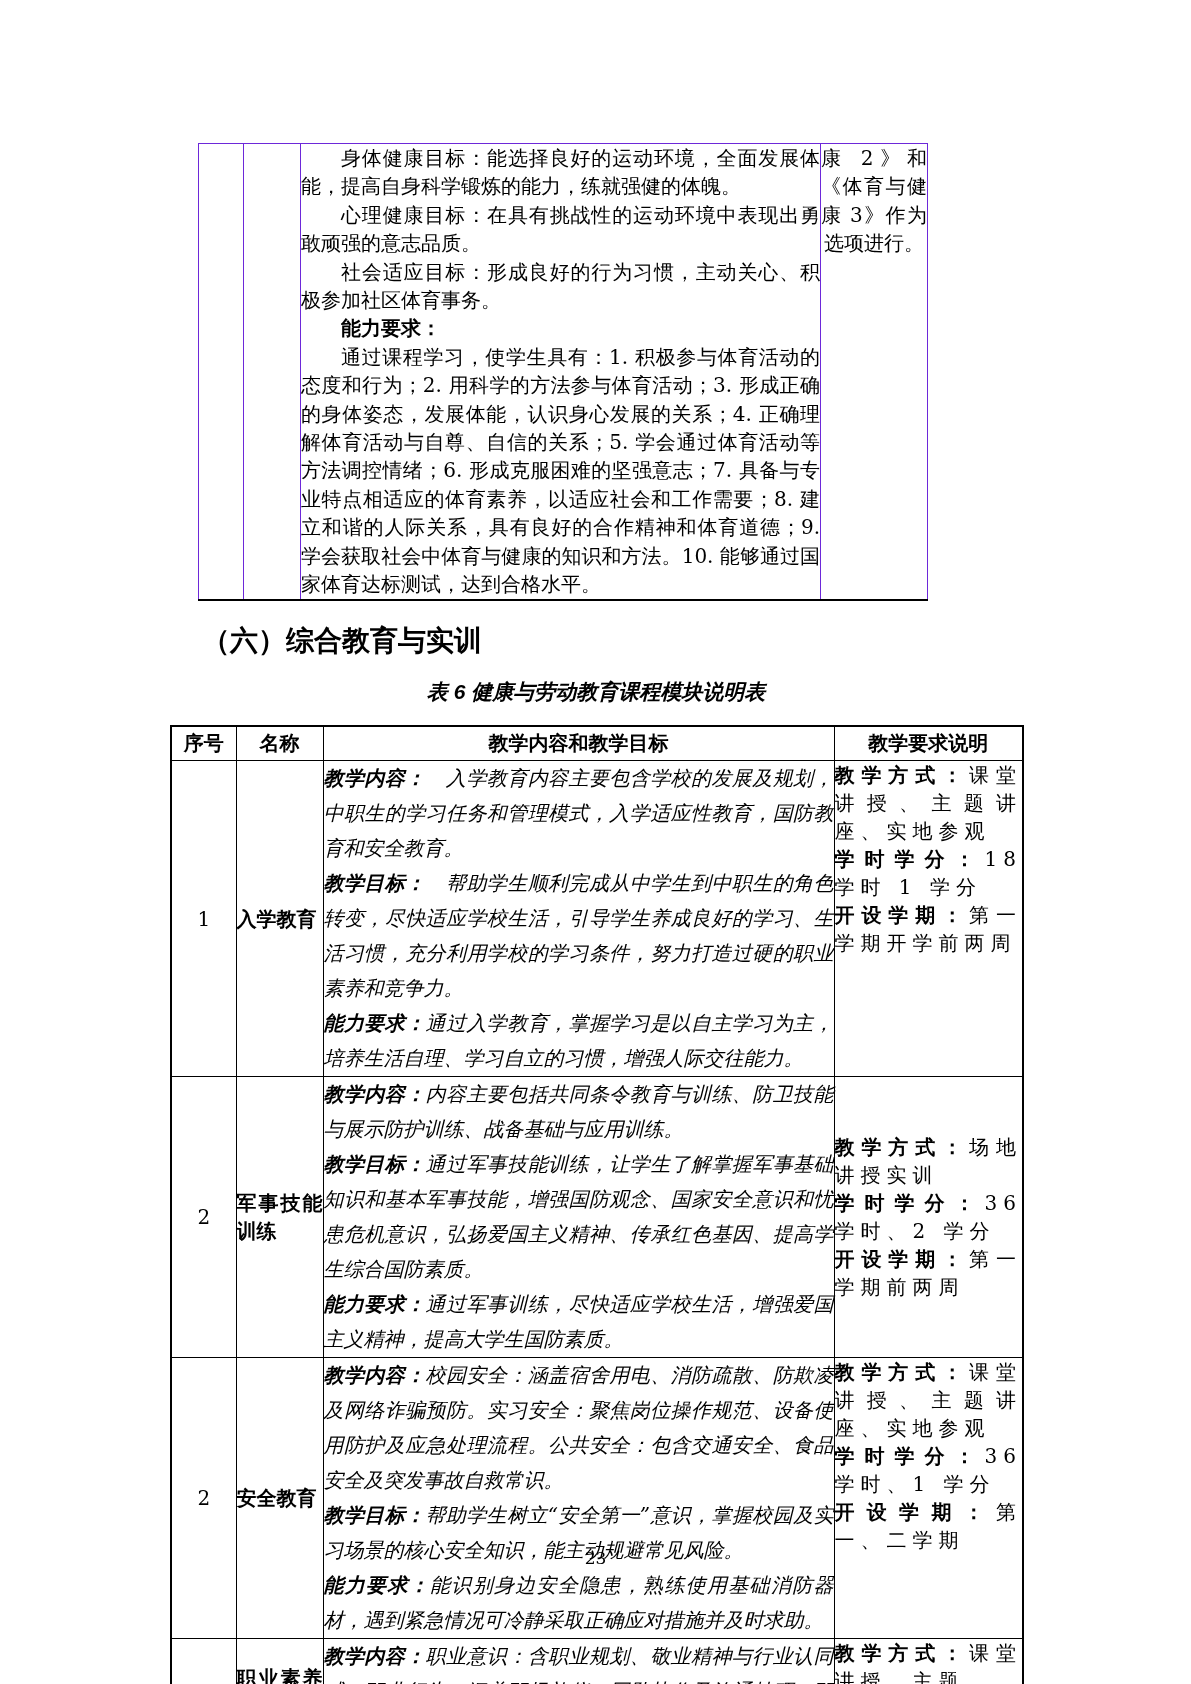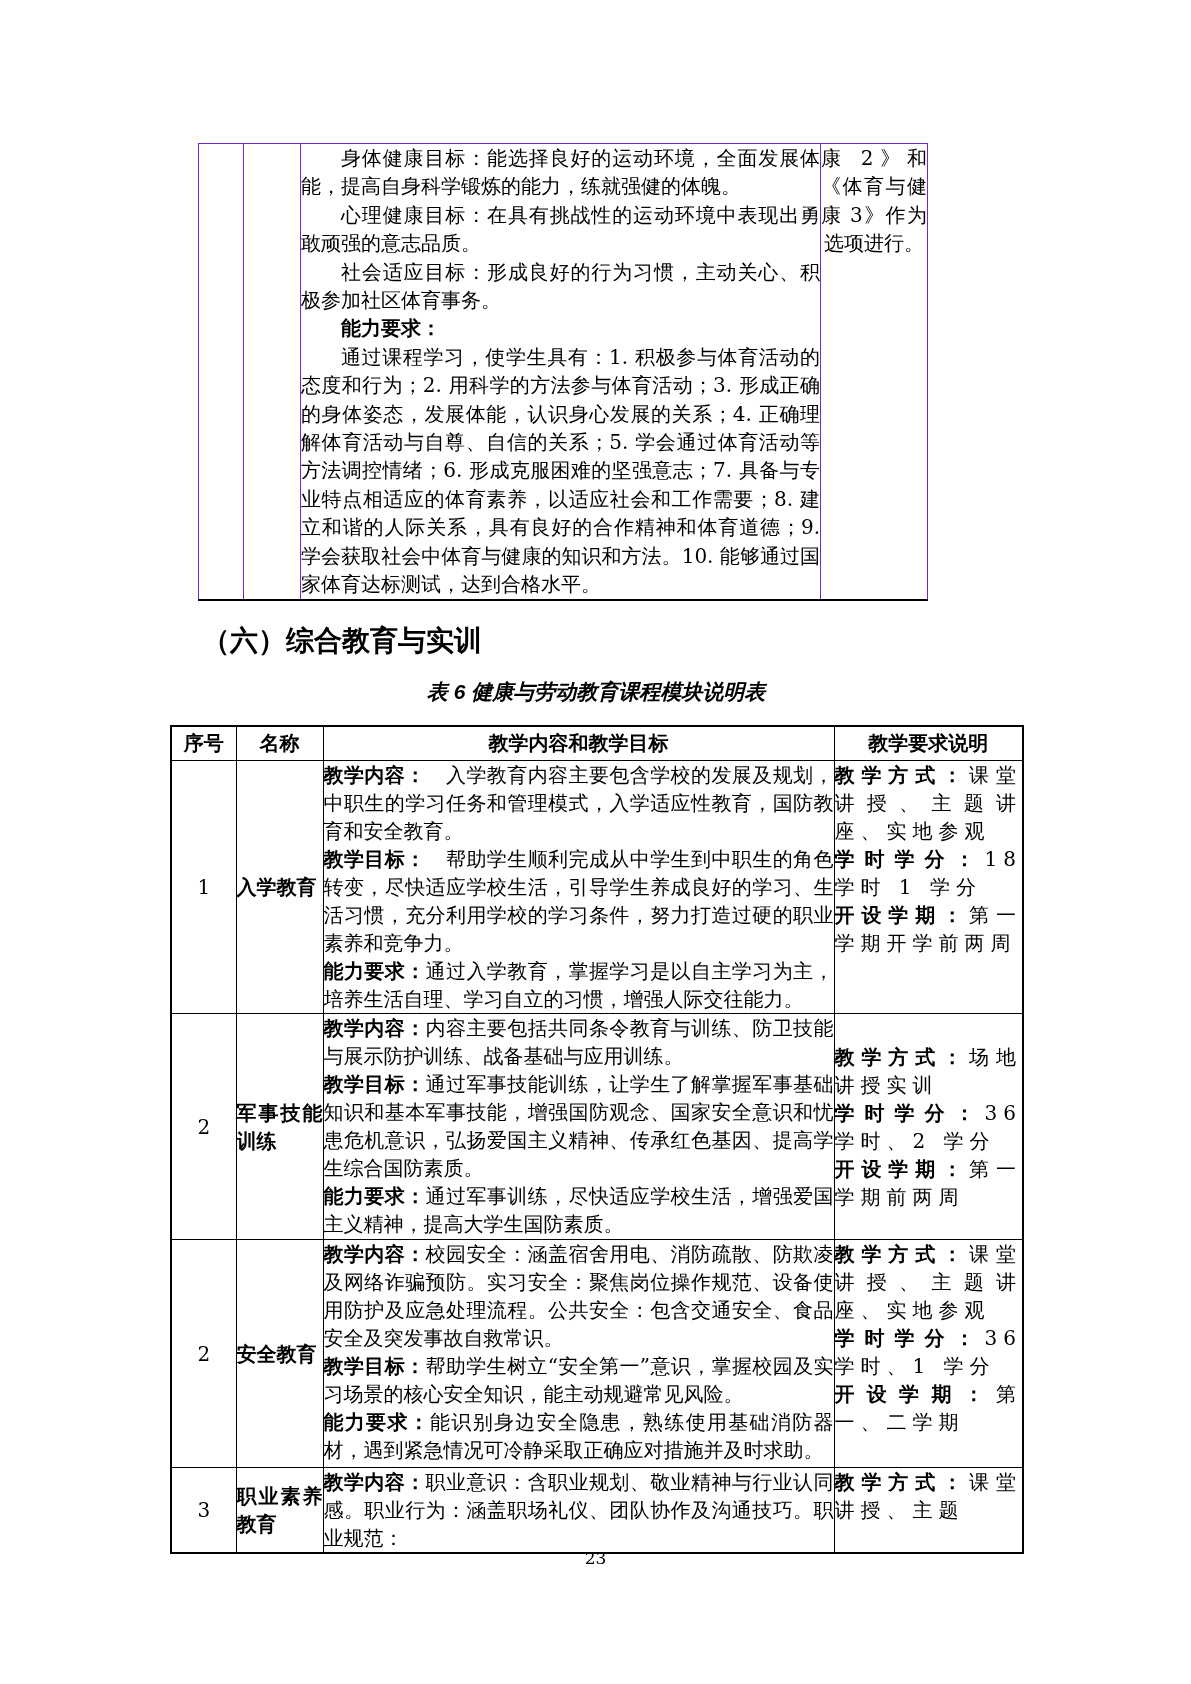--- a/index.html
+++ b/index.html
@@ -38,22 +38,22 @@
     border-collapse:collapse;table-layout:fixed;border:2px solid #000;
   }
   .module-table td,.module-table th{border:1px solid #000;padding:0;}
   .module-table th{
     height:33px;font-size:20px;font-weight:bold;text-align:center;vertical-align:middle;
     font-family:"Liberation Sans","DejaVu Sans",sans-serif;
   }
   .no-cell{font-size:20px;text-align:center;vertical-align:middle;}
   .name-cell{font-size:20px;line-height:28px;vertical-align:middle;
     padding:0 10px;text-align:justify;font-weight:bold;}
-  .content-cell{font-size:20px;line-height:28px;vertical-align:top;
-    padding:3px 8px;text-align:justify;}
+  .content-cell{font-size:20px;line-height:35px;vertical-align:top;
+    padding:3px 8px;text-align:justify;font-style:italic;}
   .req-cell{font-size:20px;line-height:28px;vertical-align:top;
     padding:3px 8px;text-align:justify;letter-spacing:6px;}
   .req-cell.vmid{vertical-align:middle;}
   .seg{margin:0;}
   .seg b{font-family:"Liberation Sans","DejaVu Sans",sans-serif;font-weight:bold;}
   
   .page-number{
     position:absolute;left:0;top:1548px;width:1191px;text-align:center;font-size:17px;
   }
 </style>

